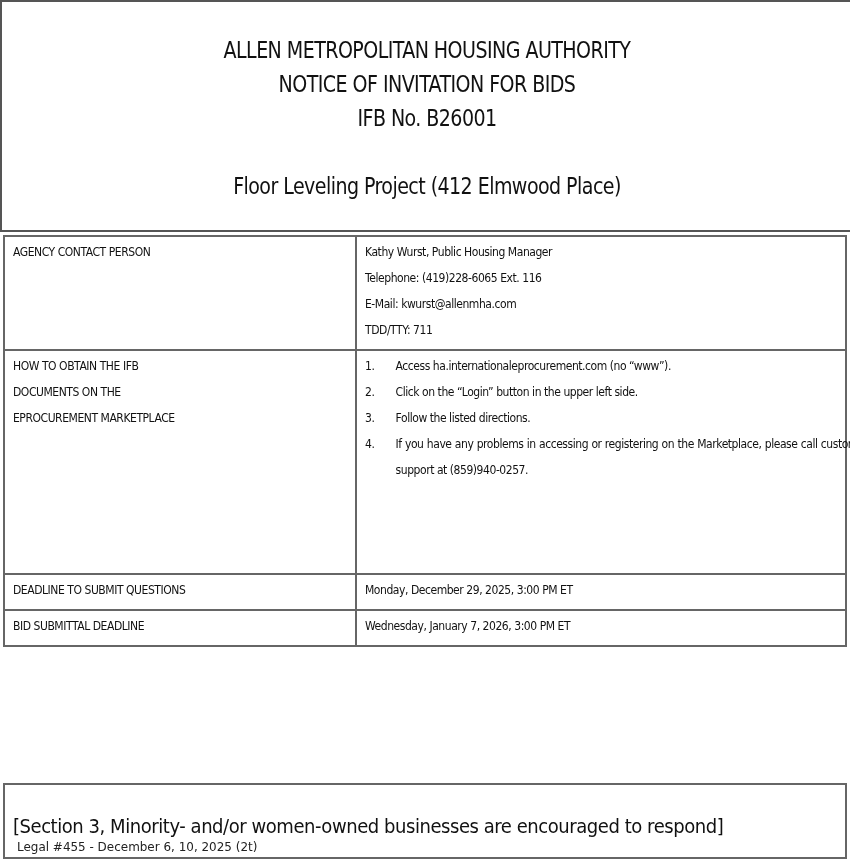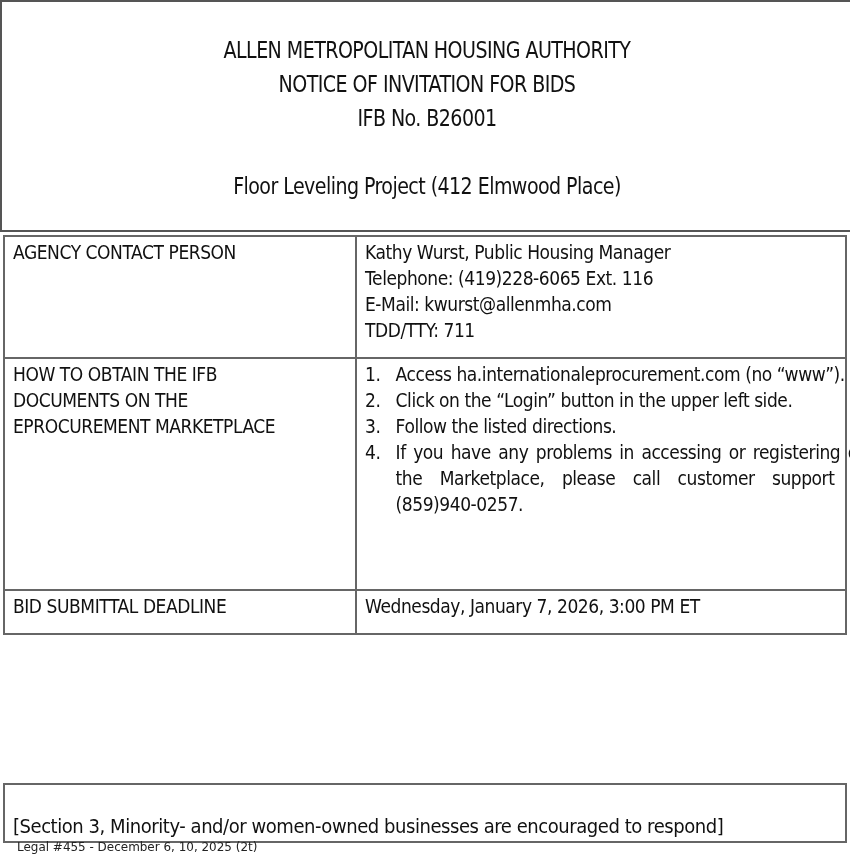--- a/index.html
+++ b/index.html
@@ -45,23 +45,23 @@
       position: absolute;
       left: 3px;
       top: 235px;
       width: 844px;
       border-collapse: collapse;
       table-layout: fixed;
     }
     table.info td {
       border: 2px solid #666666;
       vertical-align: top;
-      padding: 2px 8px 14px 8px;
-      font-family: "DejaVu Sans", sans-serif;
-      font-size: 19px;
+      padding: 2px 8px 6px 8px;
+      font-family: "DejaVu Sans", sans-serif;
+      font-size: 12px;
       line-height: 26px;
       letter-spacing: -0.5px;
     }
     td.label-cell {
       width: 334px;
       padding-left: 8px;
     }
     td.value-cell {
       padding-left: 8px;
     }
@@ -101,21 +101,21 @@
     .row-prebid td { height: 104px; }
     .row-deadlineq td { height: 26px; }
     .row-return td { height: 50px; }
     .row-biddeadline td { height: 25px; margin-left: 40px; }
 
     .footer-box {
       position: absolute;
       left: 3px;
       top: 783px;
       width: 844px;
-      height: 60px;
+      height: 76px;
       box-sizing: border-box;
       border: 2px solid #666666;
     }
     .footer-note {
       position: absolute;
       left: 8px;
       top: 29px;
       font-family: "DejaVu Sans", sans-serif;
       font-size: 20px;
       letter-spacing: -0.5px;
@@ -180,20 +180,28 @@
           <span class="num">3.</span>
           <span>Follow the listed directions.</span>
         </li>
         <li>
           <span class="num">4.</span>
           <span>If you have any problems in accessing or registering on the Marketplace, please call customer support at (859)940-0257.</span>
         </li>
       </ol>
     </td>
   </tr>
+  <tr class="row-deadlineq">
+    <td class="label-cell">
+      <span class="squeeze">DEADLINE TO SUBMIT QUESTIONS</span>
+    </td>
+    <td class="value-cell">
+      <span class="value-line">Monday, December 29, 2025, 3:00 PM ET</span>
+    </td>
+  </tr>
   <tr class="row-biddeadline">
     <td class="label-cell">
       <span class="squeeze">BID SUBMITTAL DEADLINE</span>
     </td>
     <td class="value-cell">
       <span class="value-line">Wednesday, January 7, 2026, 3:00 PM ET</span>
     </td>
   </tr>
 </tbody>
   </table>

